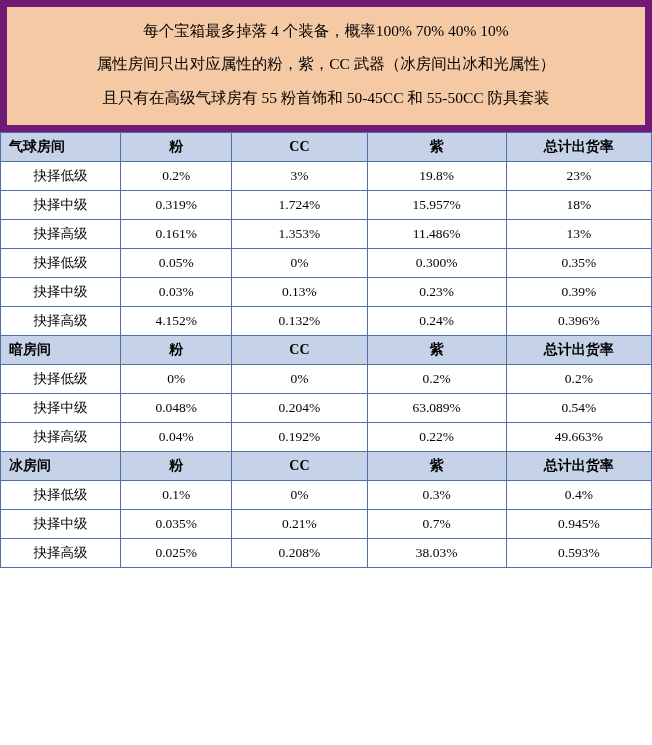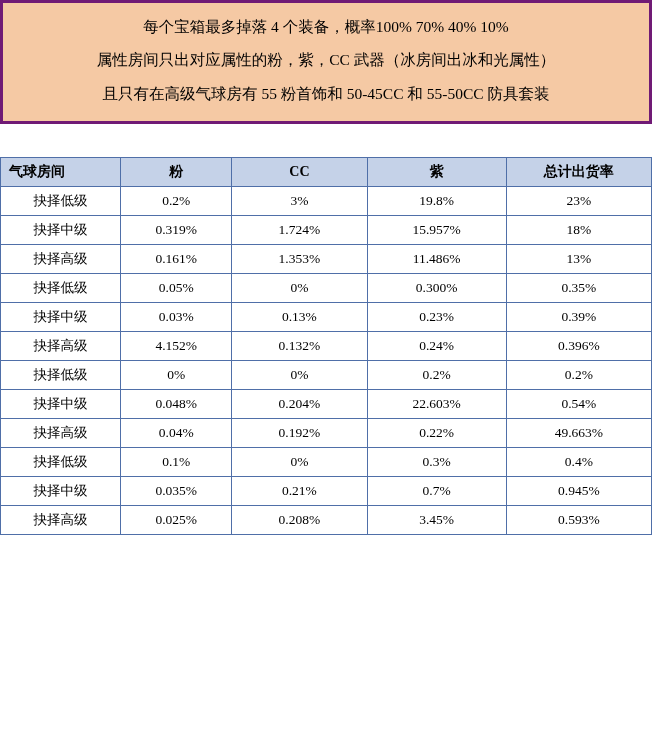--- a/index.html
+++ b/index.html
@@ -16,37 +16,36 @@
   }
   .page {
     width: 652px;
     height: 745px;
     box-sizing: border-box;
     display: flex;
     flex-direction: column;
   }
   .notes {
     background: #f5c9a4;
-    border: 3px solid #701a75;
+    border: 7px solid #701a75;
     box-sizing: border-box;
     padding: 8px 10px 10px 10px;
     text-align: center;
   }
   .note-line {
     font-size: 15.5px;
     line-height: 1.45;
     padding: 5px 0 6px 0;
     white-space: nowrap;
     font-family: "Liberation Serif", serif;
   }
   table.grid {
     border-collapse: collapse;
     width: 100%;
     table-layout: fixed;
-    margin-top: 33px;
   }
   table.grid td {
     border: 1px solid #4f6fa8;
     height: 29px;
     text-align: center;
     vertical-align: middle;
     font-size: 13.5px;
     font-family: "Liberation Serif", serif;
     padding: 0 2px;
     box-sizing: border-box;
@@ -135,59 +134,73 @@
         <td>0.39%</td>
       </tr>
       <tr>
         <td class="rowlabel">抉择高级</td>
         <td>4.152%</td>
         <td>0.132%</td>
         <td>0.24%</td>
         <td>0.396%</td>
       </tr>
 
+      <tr class="header-row">
+        <td class="room-name">暗房间</td>
+        <td>粉</td>
+        <td>CC</td>
+        <td>紫</td>
+        <td>总计出货率</td>
+      </tr>
       <tr>
         <td class="rowlabel">抉择低级</td>
         <td>0%</td>
         <td>0%</td>
         <td>0.2%</td>
         <td>0.2%</td>
       </tr>
       <tr>
         <td class="rowlabel">抉择中级</td>
         <td>0.048%</td>
         <td>0.204%</td>
-        <td>22.603%</td>
+        <td>63.089%</td>
         <td>0.54%</td>
       </tr>
       <tr>
         <td class="rowlabel">抉择高级</td>
         <td>0.04%</td>
         <td>0.192%</td>
         <td>0.22%</td>
         <td>49.663%</td>
       </tr>
 
+      <tr class="header-row">
+        <td class="room-name">冰房间</td>
+        <td>粉</td>
+        <td>CC</td>
+        <td>紫</td>
+        <td>总计出货率</td>
+      </tr>
       <tr>
         <td class="rowlabel">抉择低级</td>
         <td>0.1%</td>
         <td>0%</td>
         <td>0.3%</td>
         <td>0.4%</td>
       </tr>
       <tr>
         <td class="rowlabel">抉择中级</td>
         <td>0.035%</td>
         <td>0.21%</td>
         <td>0.7%</td>
         <td>0.945%</td>
       </tr>
       <tr>
         <td class="rowlabel">抉择高级</td>
         <td>0.025%</td>
         <td>0.208%</td>
-        <td>3.45%</td>
+        <td>38.03%</td>
         <td>0.593%</td>
       </tr>
     </tbody>
   </table>
 
 </div>
 
 </body></html>

